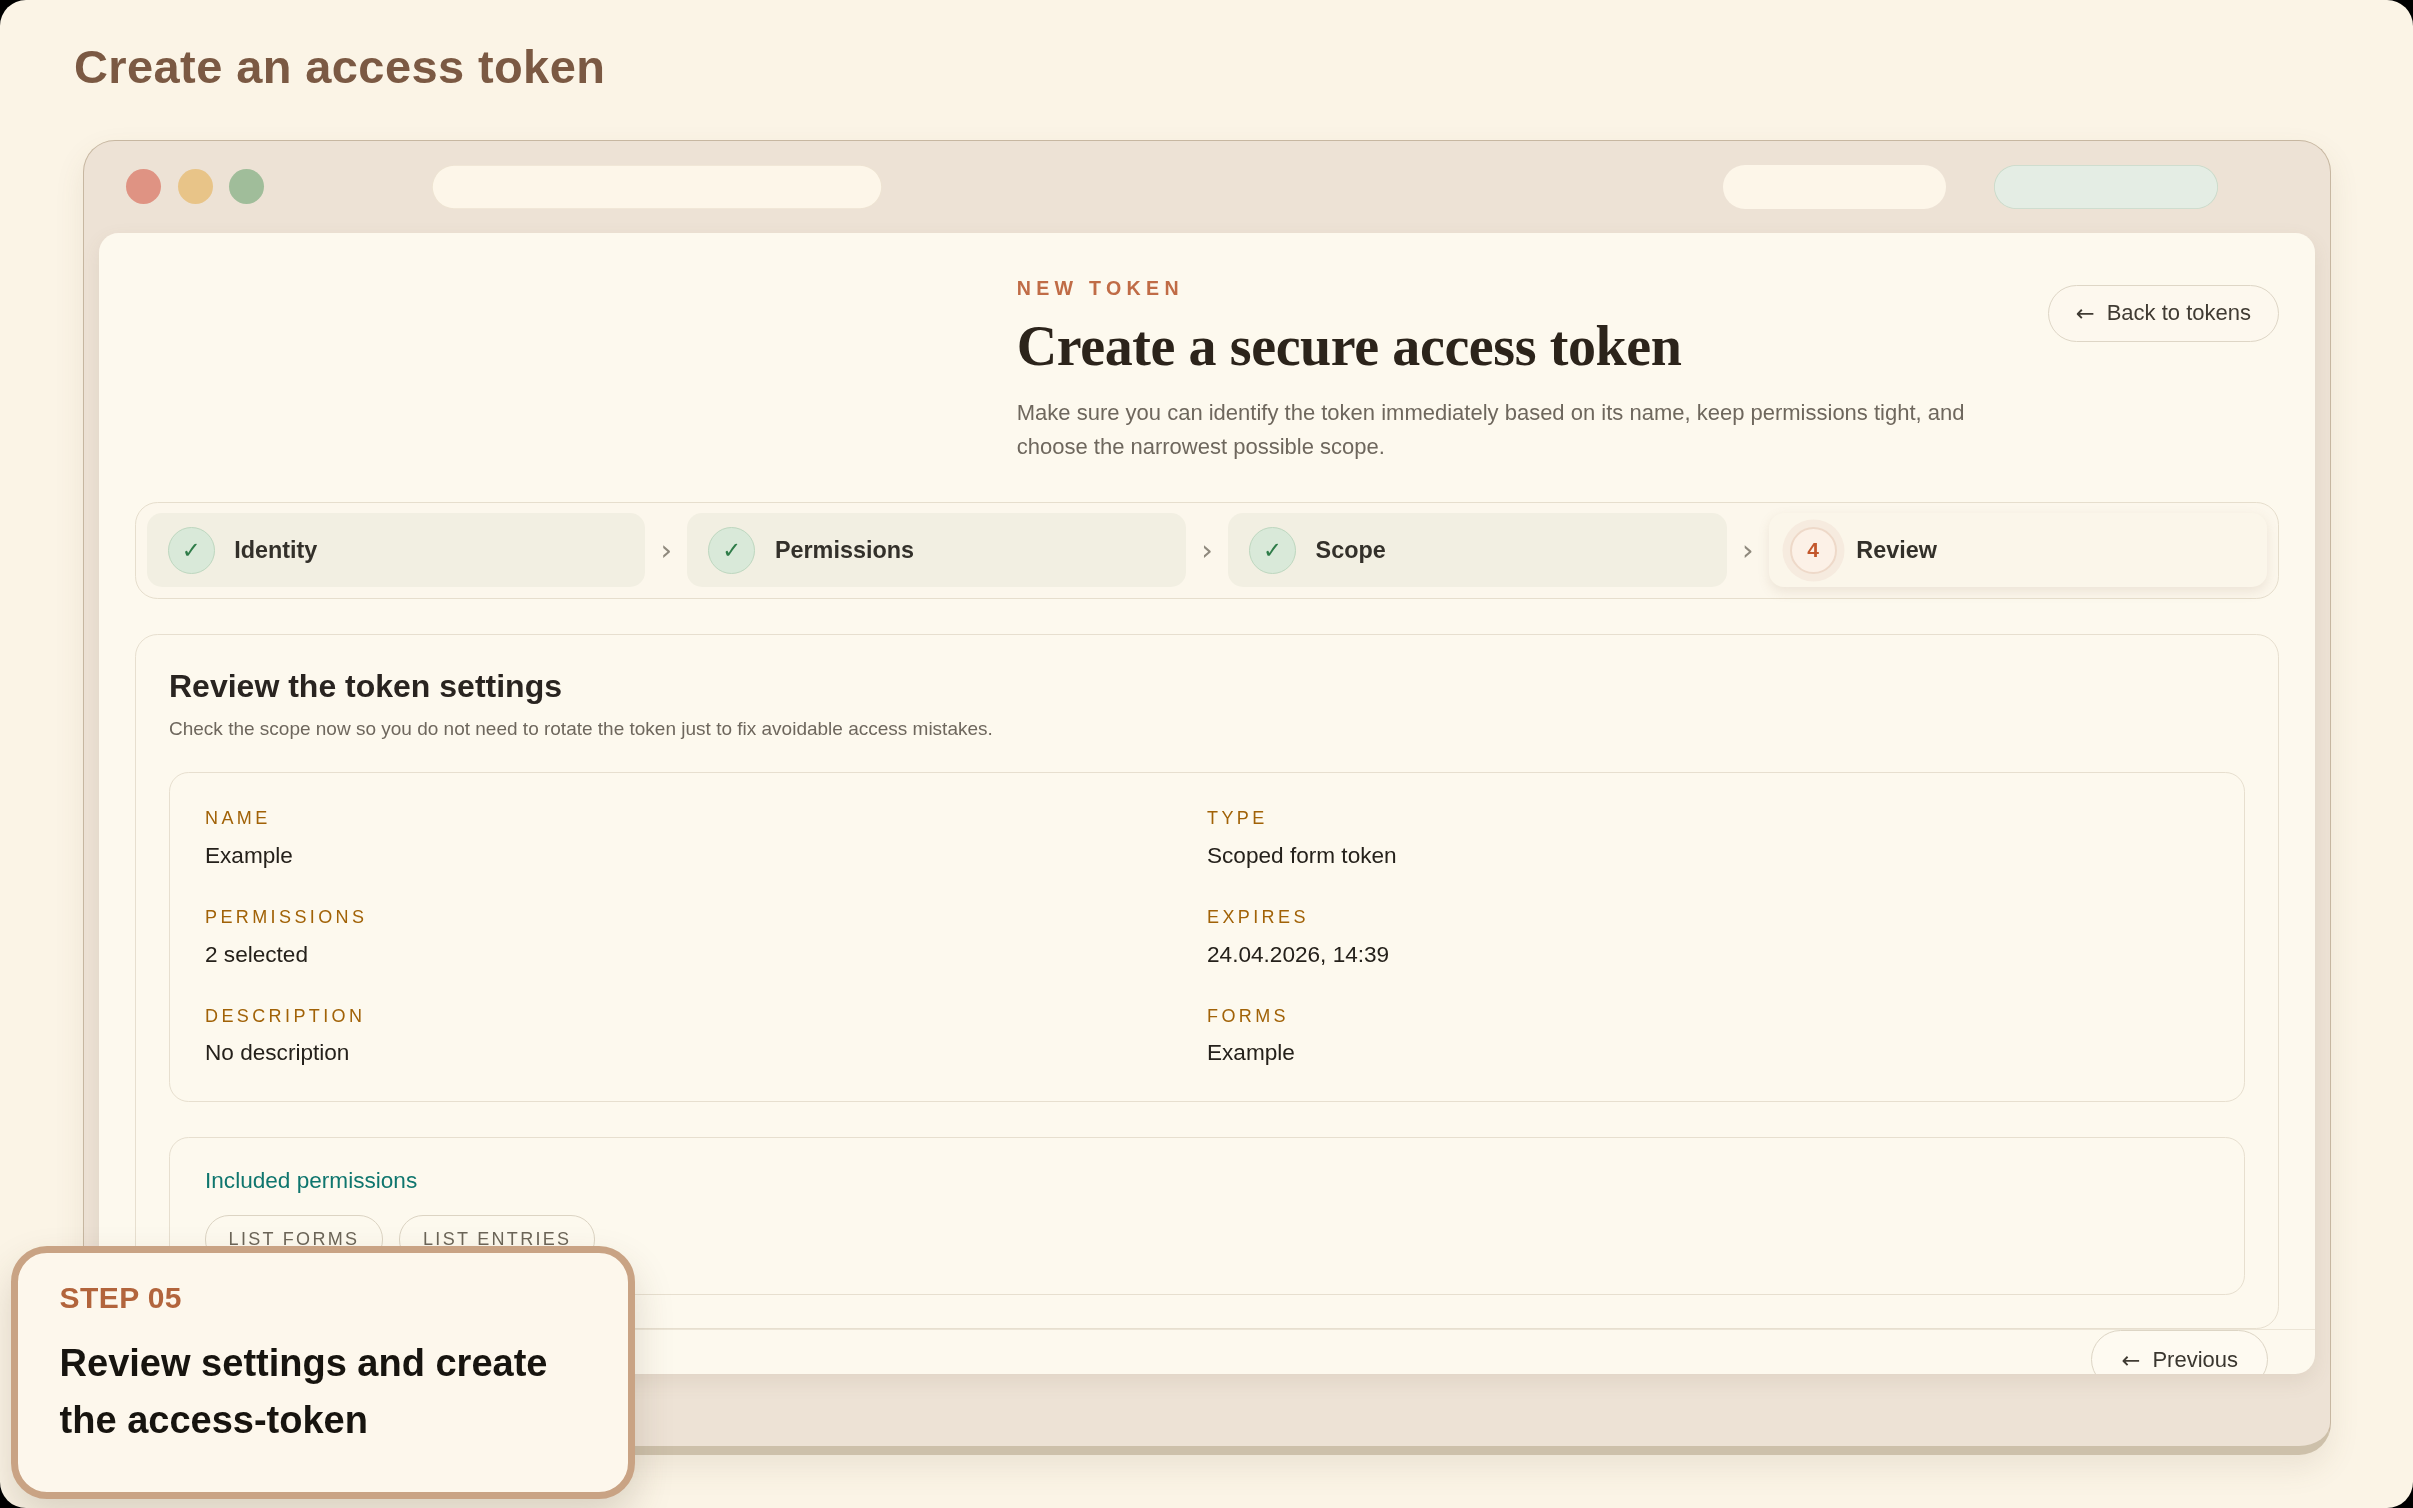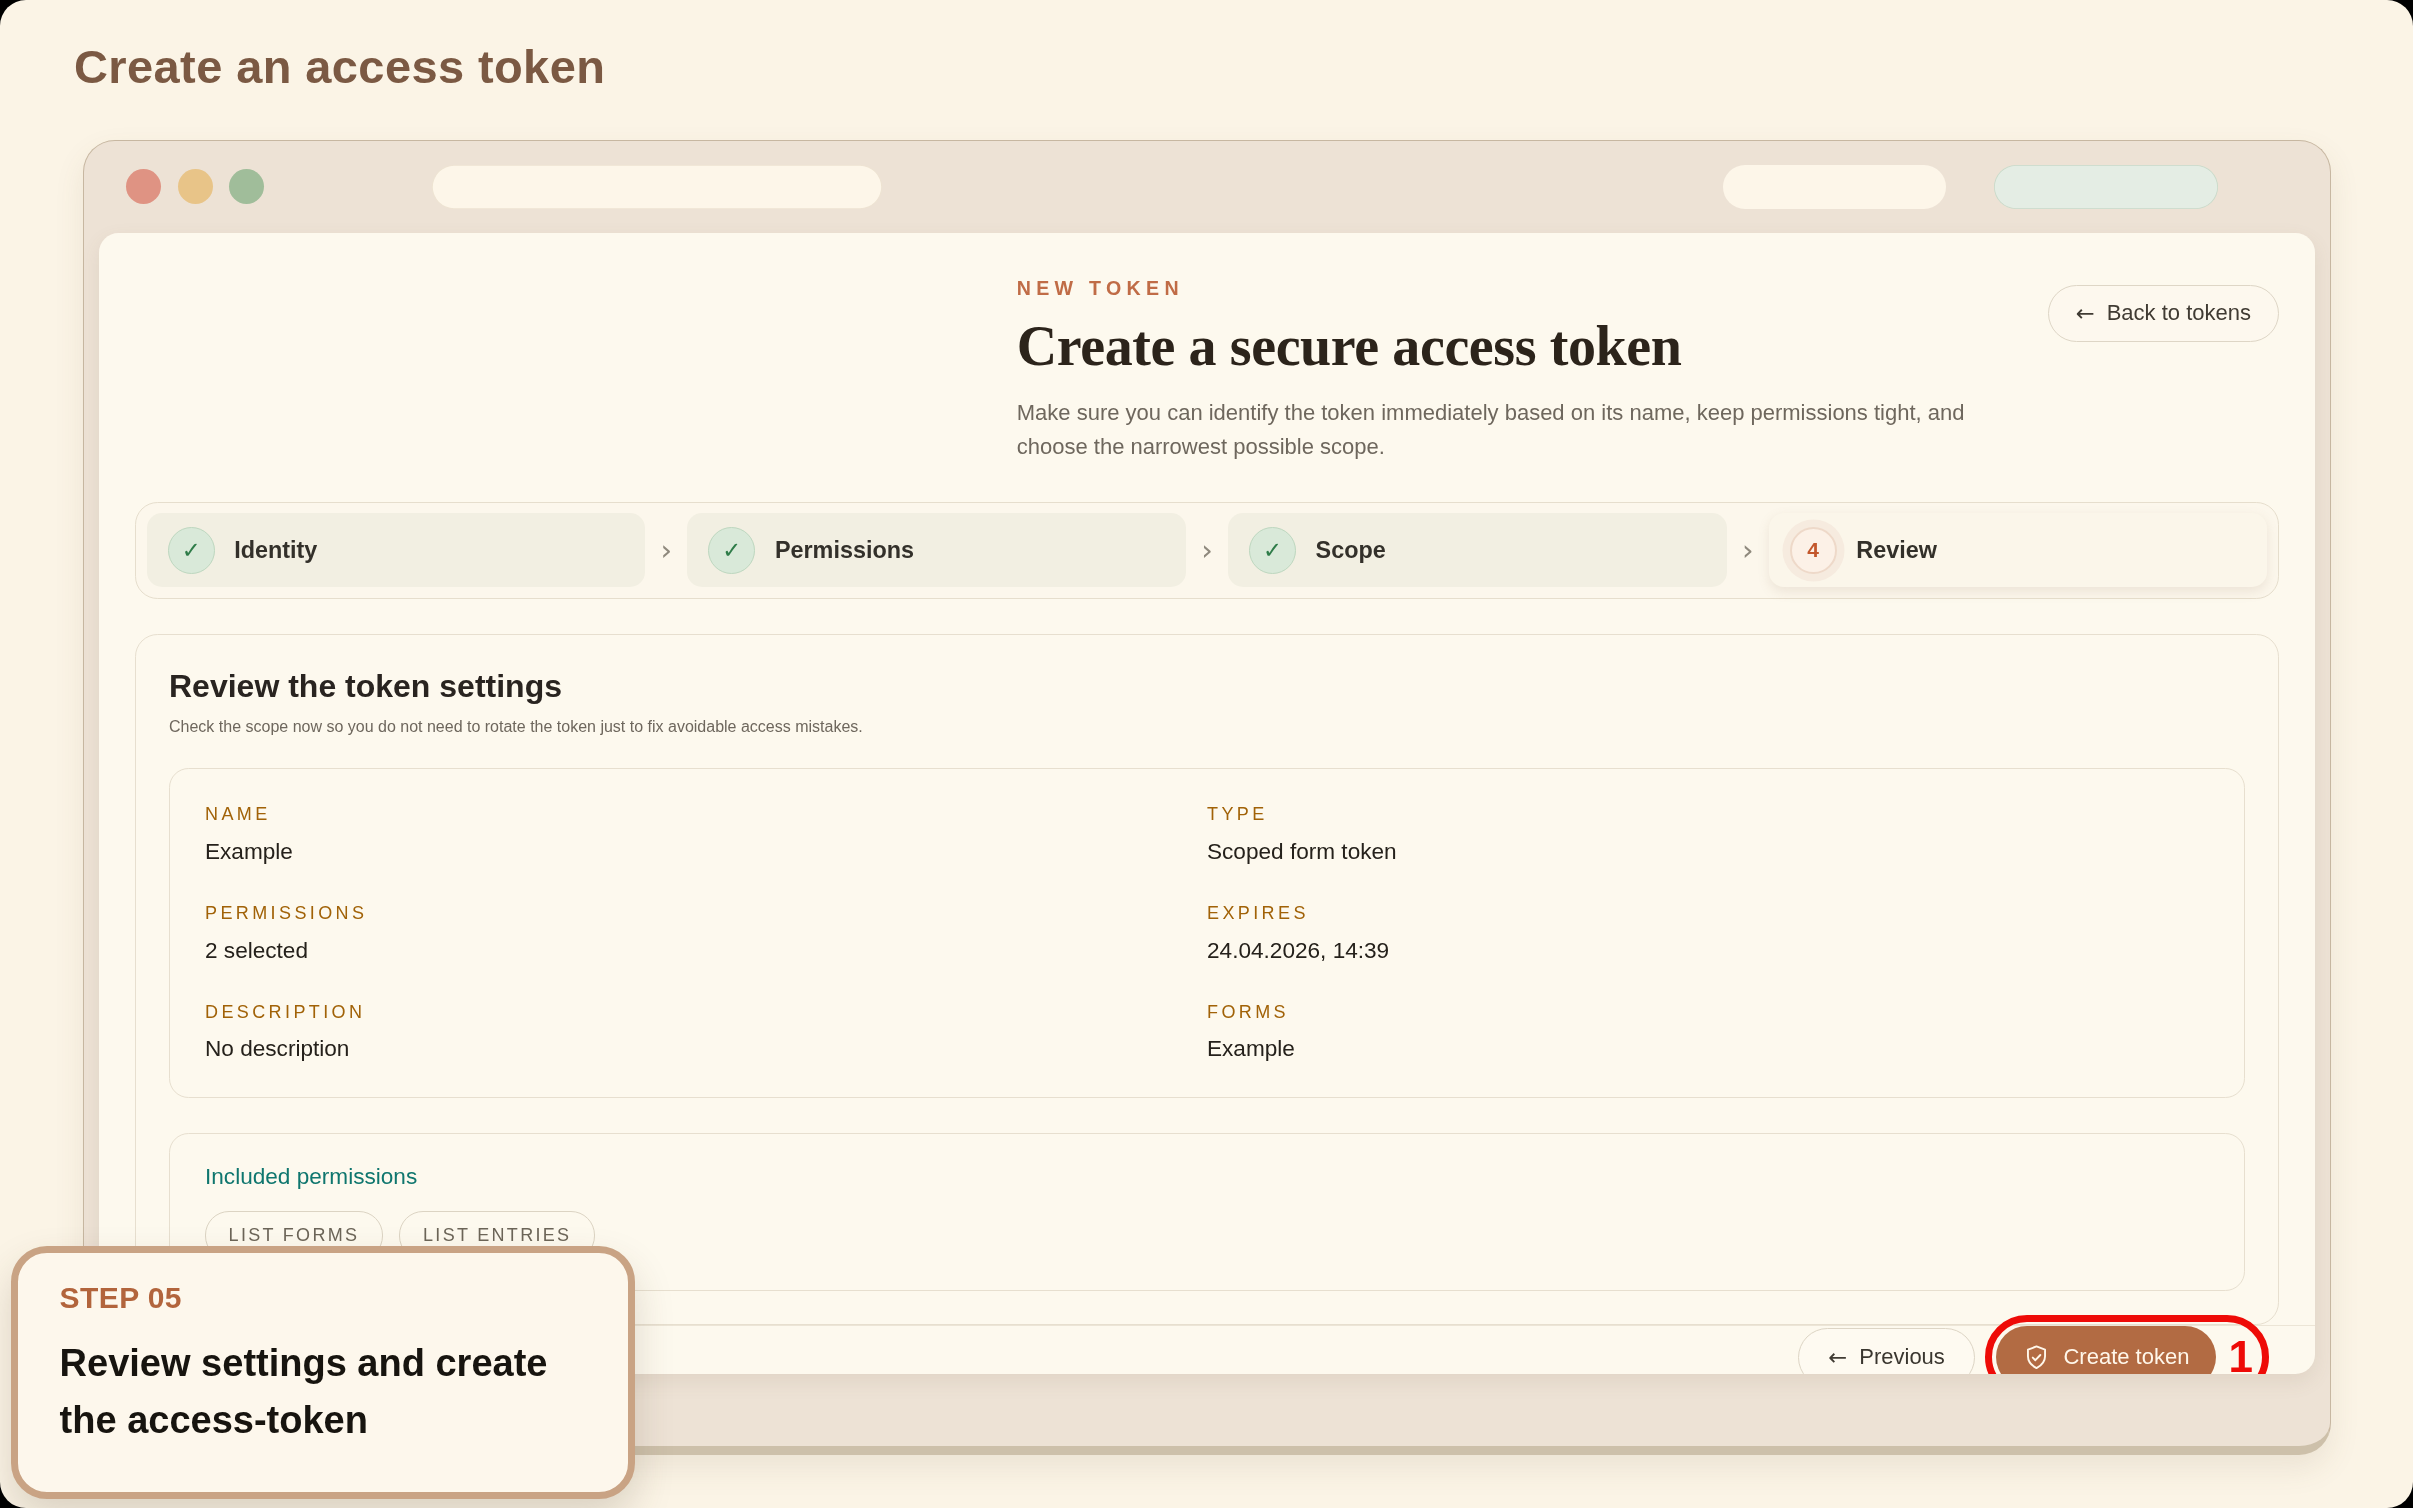--- a/index.html
+++ b/index.html
@@ -55,21 +55,21 @@
     font-size:22.6px;color:#2f7c49;}
   .step-icon.num{background:#fcf1e7;border:2.3px solid #eed9c9;box-shadow:0 0 0 7.5px #f6ebdf;}
   .step-icon.num i{font-style:normal;font-size:21px;font-weight:bold;color:#c3572c;}
   .step-label{font-size:23.4px;font-weight:bold;color:#33302a;}
   .chev{width:42px;text-align:center;font-family:"DejaVu Sans",sans-serif;
     font-size:29px;color:#8f897d;flex:0 0 auto;}
 
   
   .review-card{margin-top:35px;border:1.5px solid #e7dfcf;border-radius:22.6px;padding:33px 33px;}
   .rv-title{margin:0;font-size:32px;font-weight:bold;color:#292420;}
-  .rv-sub{margin:13.6px 0 0 0;font-size:16px;color:#6e675d;}
+  .rv-sub{margin:13.6px 0 0 0;font-size:19px;color:#6e675d;}
   .summary{margin-top:32px;border:1.5px solid #e7dfcf;border-radius:19.6px;padding:35px;
     display:grid;grid-template-columns:1fr 1fr;row-gap:38px;}
   .f-label{font-size:18px;letter-spacing:3.4px;color:#a16207;margin-bottom:13.6px;}
   .f-value{font-size:22.6px;color:#25211b;}
   .included{margin-top:35px;border:1.5px solid #e7dfcf;border-radius:19.6px;padding:30px 35px;}
   .inc-title{font-size:22.6px;color:#0f766e;}
   .chips{display:flex;gap:16.6px;margin-top:21px;}
   .chip{display:inline-flex;align-items:center;height:47px;padding:0 22.6px;border:1.5px solid #dcd4c3;
     border-radius:24px;font-size:18px;letter-spacing:2.3px;color:#6c6558;background:transparent;}
 
@@ -197,31 +197,20 @@
           </div>
         </div>
 
       </div>
 
       <div class="footer">
         <button class="btn-prev">
           <span class="arrow">←</span>
           <span>Previous</span>
         </button>
-        <div class="create-wrap">
-          <span class="ring"></span>
-          <button class="btn-create">
-            <svg viewBox="0 0 24 24" width="27" height="27" aria-hidden="true">
-              <path d="M12 2.2l7.6 2.8v5.8c0 4.8-3.3 8.3-7.6 10.6C7.7 19.1 4.4 15.6 4.4 10.8V5L12 2.2z" fill="none" stroke="#fff7ea" stroke-width="1.7" stroke-linejoin="round"></path>
-              <path d="M8.7 12.1l2.3 2.3 4.4-4.6" fill="none" stroke="#fff7ea" stroke-width="1.7" stroke-linecap="round" stroke-linejoin="round"></path>
-            </svg>
-            <span>Create token</span>
-          </button>
-          <span class="badge-num">1</span>
-        </div>
       </div>
     </div>
   </div>
 
   <div class="step-overlay">
     <div class="step-eyebrow">STEP 05</div>
     <div class="step-text">Review settings and create the access-token</div>
   </div>
 
 </div>

